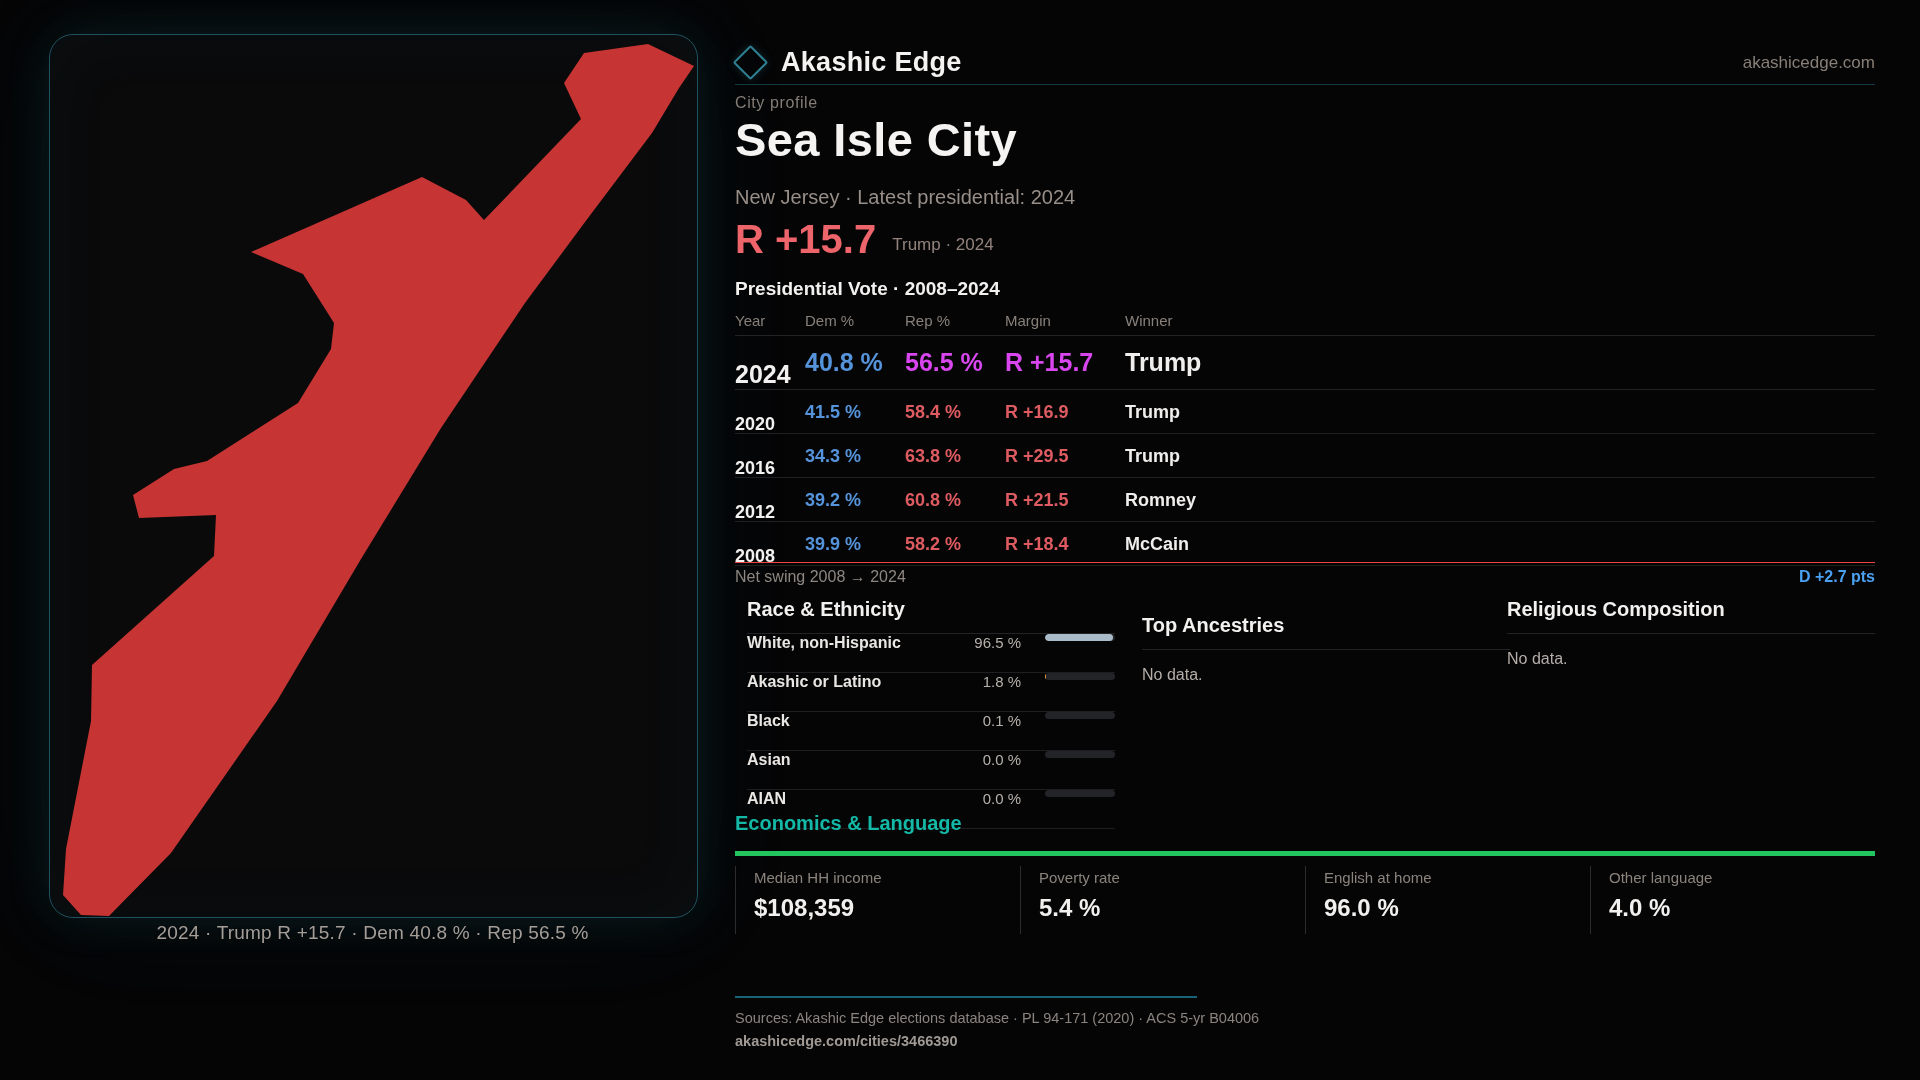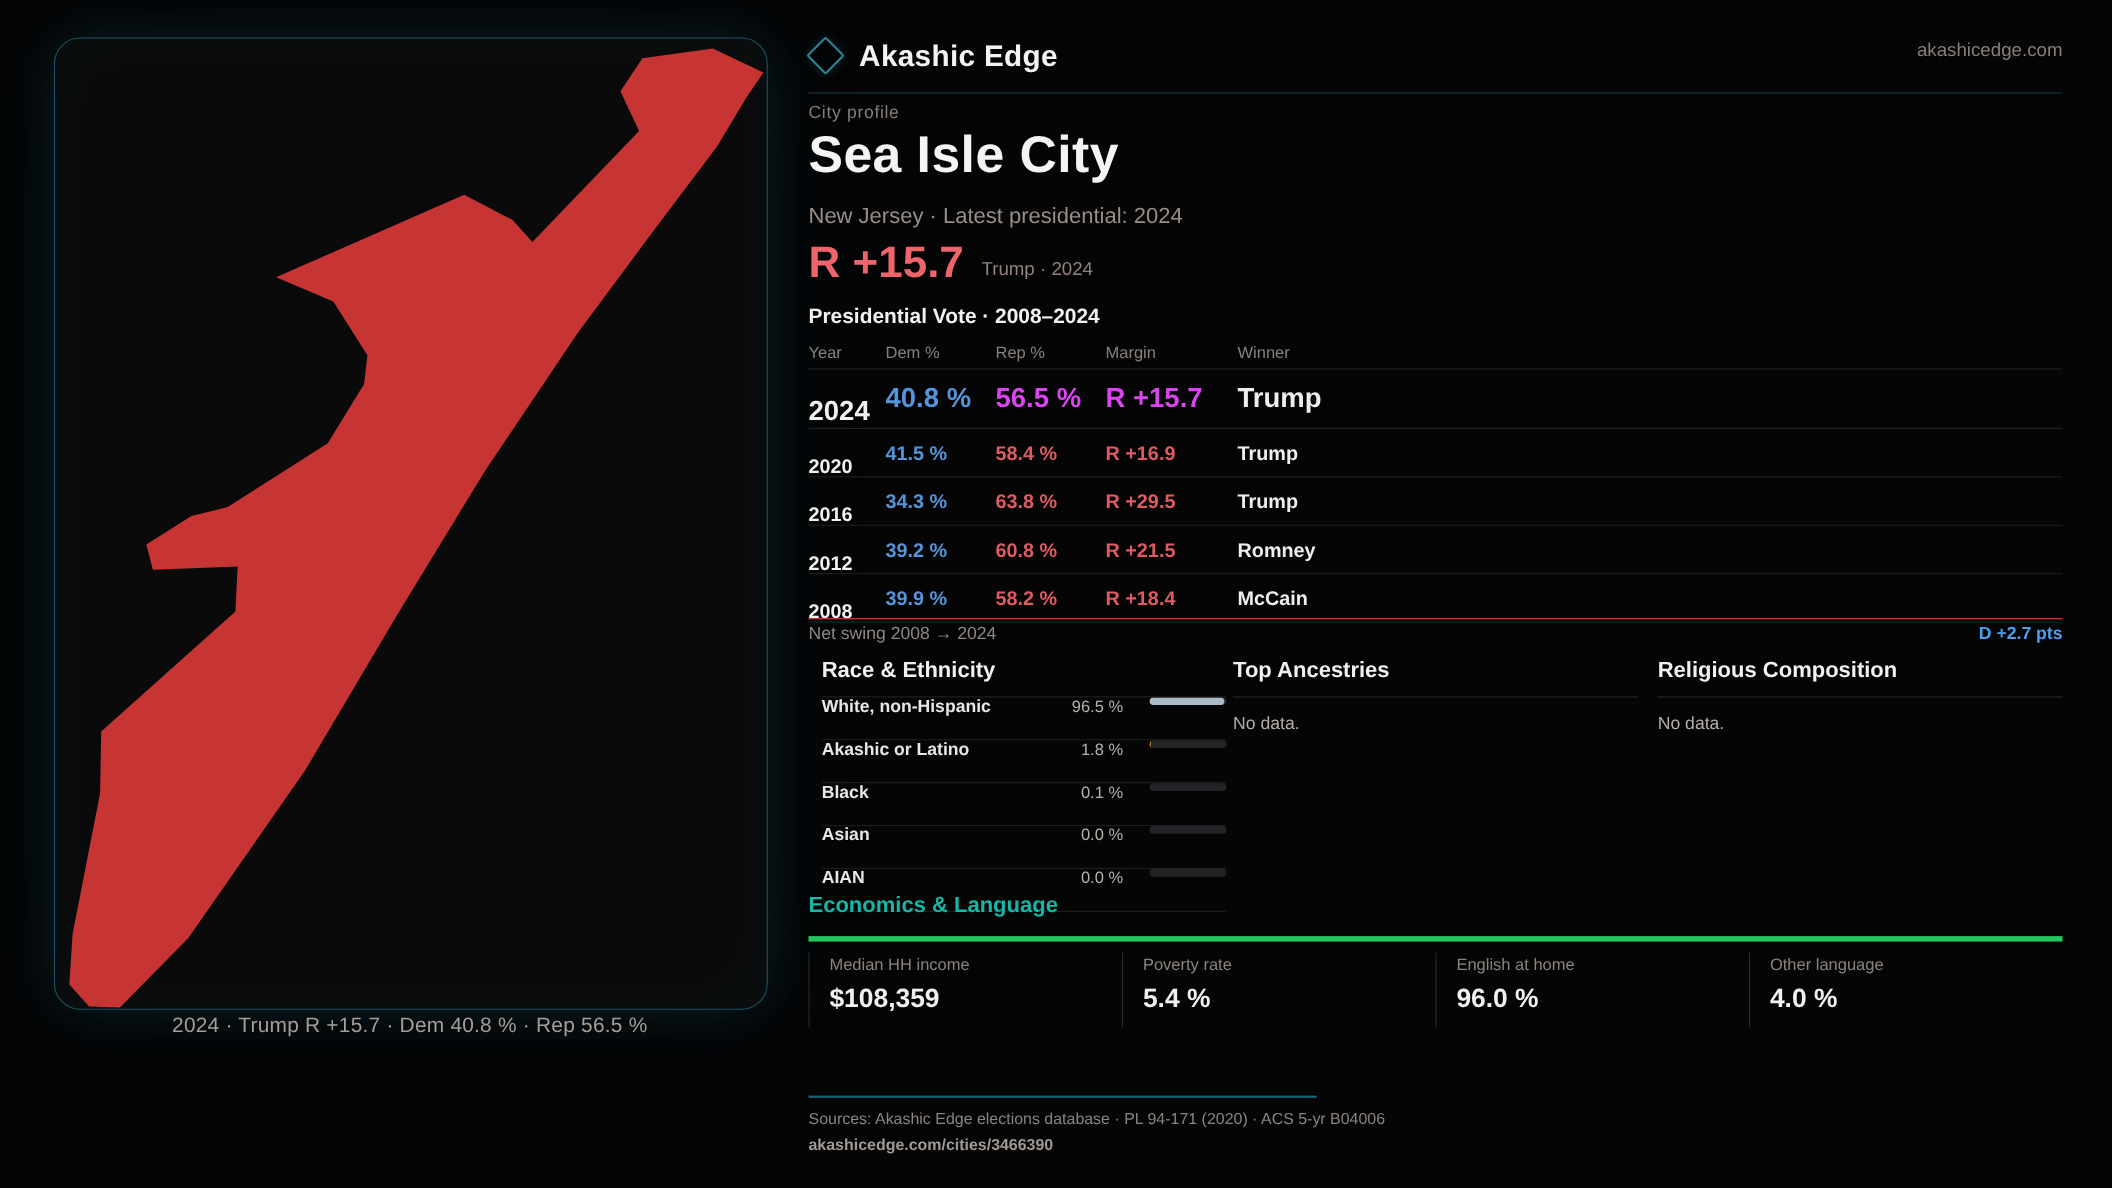--- a/index.html
+++ b/index.html
@@ -16,21 +16,21 @@
     box-shadow:0 0 46px rgba(46,150,170,.14),0 0 120px rgba(46,150,170,.06),inset 0 0 70px rgba(40,140,160,.05);
     overflow:hidden;
   }
   .map-panel svg{display:block;width:100%;height:100%;}
   .map-caption{
     position:absolute;left:49px;top:922px;width:647px;text-align:center;
     font-size:19px;color:#a59e98;letter-spacing:.2px;
   }
   
   .content{position:absolute;left:735px;top:0;width:1140px;height:1080px;}
-  .brand-row{position:absolute;top:36px;left:0;right:0;display:flex;align-items:flex-start;}
+  .brand-row{position:absolute;top:47px;left:0;right:0;display:flex;align-items:center;}
   .diamond{
     width:21px;height:21px;border:2px solid #2e7f92;transform:rotate(45deg);
     margin:2px 18px 2px 3px;border-radius:2px;flex:0 0 auto;
     box-shadow:0 0 10px rgba(46,140,160,.25);
   }
   .brand-name{font-size:27px;font-weight:700;letter-spacing:.3px;color:#f5f3f1;}
   .brand-domain{margin-left:auto;font-size:17px;color:#887f77;text-decoration:none;}
   .header-rule{position:absolute;top:84px;left:0;right:0;border-top:1px solid #143a43;}
   .kicker{position:absolute;top:94px;left:0;font-size:16px;color:#847d77;letter-spacing:.6px;}
   .page-title{position:absolute;top:112px;left:0;font-size:47px;font-weight:700;letter-spacing:.4px;color:#f6f4f2;}
@@ -52,21 +52,21 @@
   .c-year{color:#f3f1ef;margin-top:24px;}
   .c-winner{color:#f0eeec;}
   
   .net-swing{position:absolute;top:562px;left:0;right:0;border-top:1px solid #ef4444;
     padding-top:5px;display:flex;align-items:baseline;}
   .net-swing-label{font-size:16px;color:#8e8781;}
   .net-swing-value{margin-left:auto;font-size:16px;font-weight:700;color:#4aa0f1;}
   
   .demo-col{position:absolute;top:596px;width:368px;}
   .demo-col.col1{left:12px;}
-  .demo-col.col2{left:386px;}
+  .demo-col.col2{left:407px;margin-top:16px;}
   .demo-col.col3{left:772px;}
   .demo-heading{font-size:20px;font-weight:700;color:#f3f1ef;padding:2px 0 12px 0;border-bottom:1px solid #232325;}
   .race-row{display:flex;align-items:flex-start;height:38px;border-bottom:1px solid #1e1e20;}
   .race-label{flex:1;font-size:16px;font-weight:600;color:#e9e6e3;}
   .race-value{width:62px;text-align:right;font-size:15px;color:#b7b1ab;margin-right:24px;}
   .race-track{width:70px;height:7px;border-radius:4px;background:#232427;overflow:hidden;}
   .race-fill{display:block;height:100%;border-radius:4px;}
   .no-data{margin-top:16px;font-size:16px;color:#b5aea8;}
   
   .econ{position:absolute;top:812px;left:0;right:0;}

